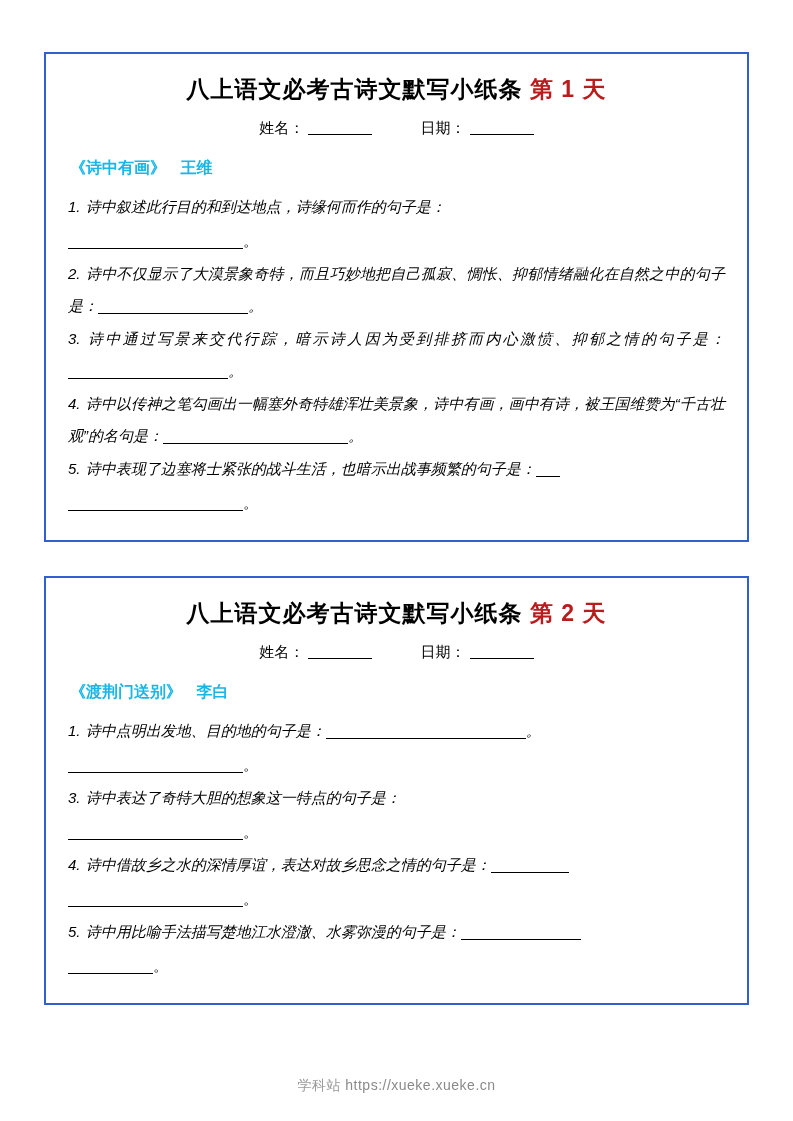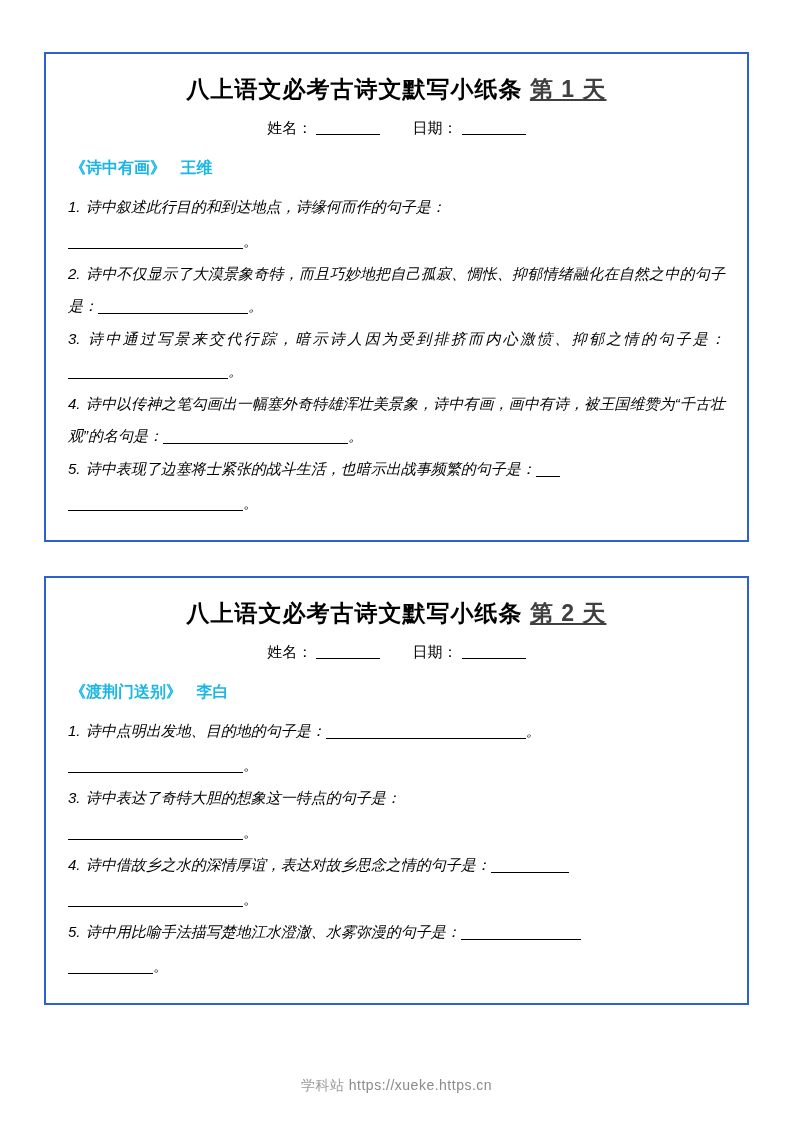--- a/index.html
+++ b/index.html
@@ -30,32 +30,31 @@
   .card-title {
     text-align: center;
     font-size: 23px;
     font-weight: bold;
     color: #000;
     letter-spacing: 1px;
     margin: 6px 0 14px 0;
     white-space: nowrap;
   }
   .card-title .day {
-    color: #404040;
-    text-decoration: underline;
+    color: #b91c1c;
   }
   .meta-row {
     text-align: center;
     font-size: 15px;
     color: #000;
     margin-bottom: 20px;
   }
   .meta-item {
     display: inline-block;
-    margin: 0 14px;
+    margin: 0 22px;
   }
   .blank-u {
     display: inline-block;
     border-bottom: 1.5px solid #000;
     height: 15px;
     vertical-align: -2px;
   }
   .poem-head {
     color: #19b6e8;
     font-size: 16px;
@@ -207,16 +206,16 @@
       <span class="num">5.</span>
       <span>诗中用比喻手法描写楚地江水澄澈、水雾弥漫的句子是：</span><span class="fill-line" style="width:120px"></span>
     </div>
     <div class="cont-line">
       <span class="fill-line" style="width:85px"></span><span class="period">。</span>
     </div>
   </div>
 
   <div class="footer">
     <span class="mark">学科站</span>
-    <span>https://xueke.https.cn</span>
+    <span>https://xueke.xueke.cn</span>
   </div>
 
 </div>
 
 </body></html>

